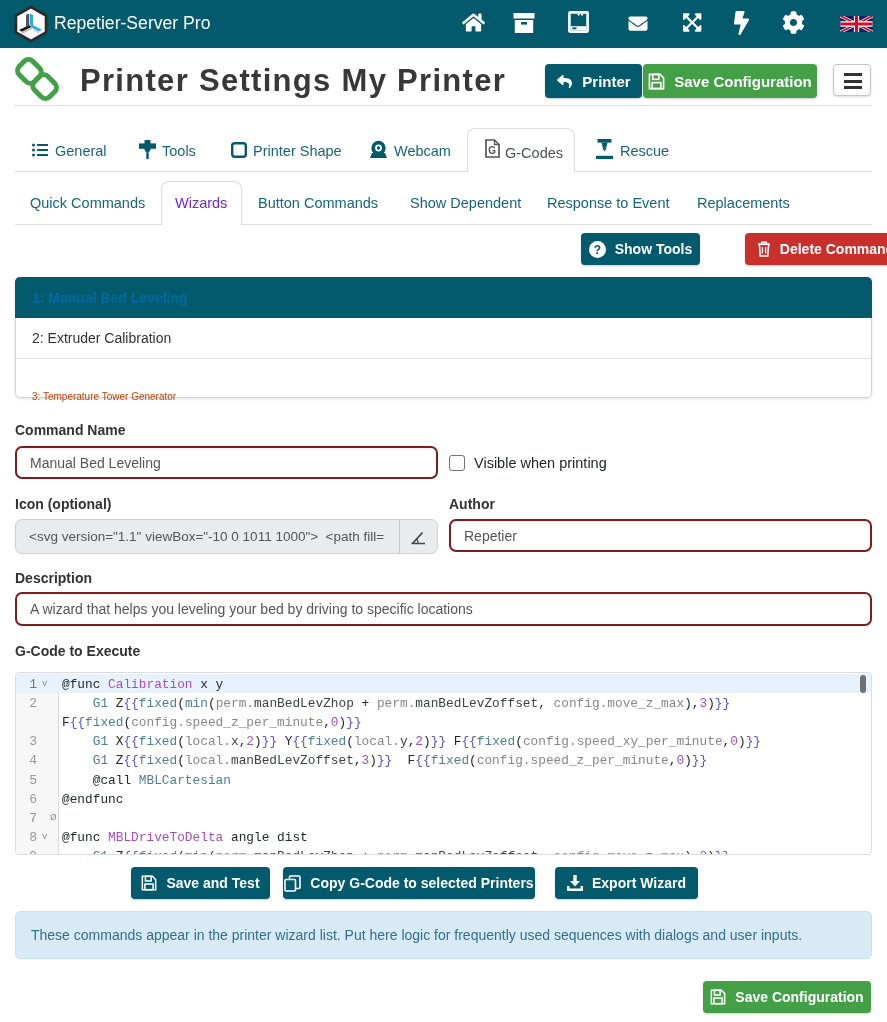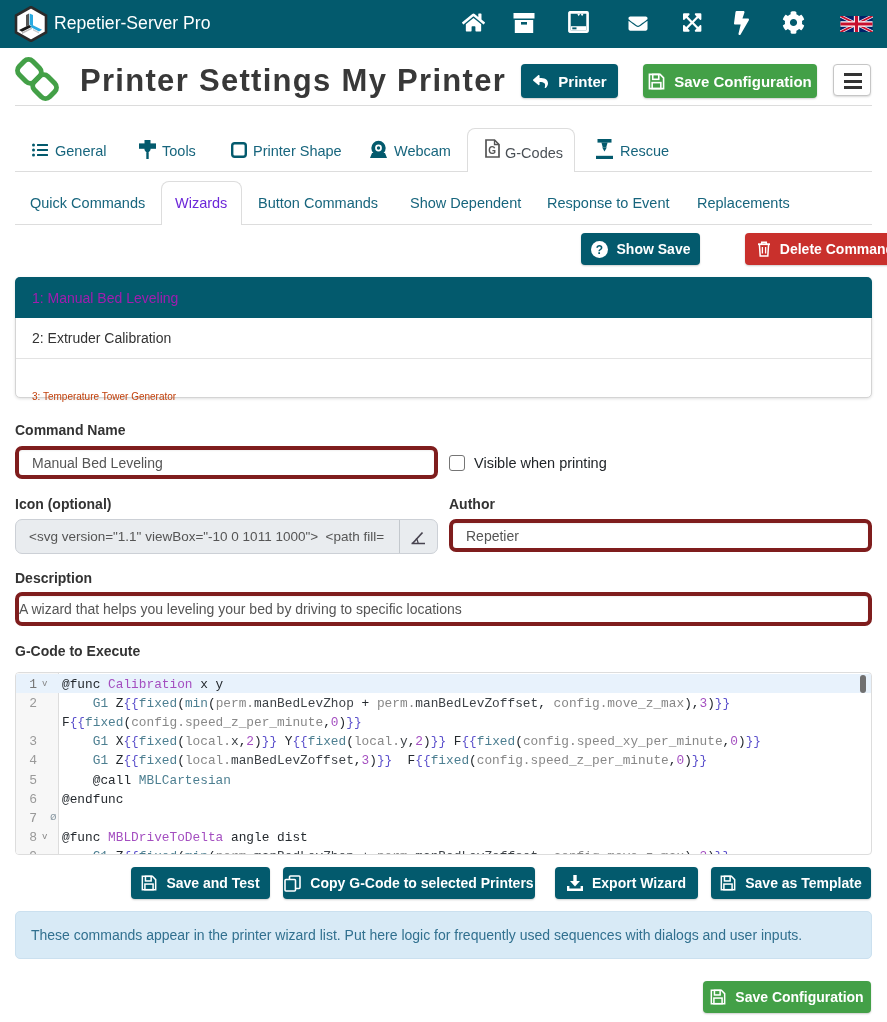--- a/index.html
+++ b/index.html
@@ -4,21 +4,21 @@
 <style>
   html,body{margin:0;padding:0}
   *{box-sizing:border-box}
   #page{position:relative;width:887px;height:1022px;background:#fff;overflow:hidden;
         font-family:"Liberation Sans",sans-serif;}
   .abs{position:absolute}
   .btn{position:absolute;display:flex;align-items:center;justify-content:center;gap:9px;
        border-radius:4px;background:#035a6d;color:#fff;font-size:14px;font-weight:700;
        box-shadow:0 1px 2px rgba(0,0,0,.2)}
   .lbl{position:absolute;font-size:14px;font-weight:700;color:#333}
-  .inp{position:absolute;border:4px solid #7f1d1d;border-radius:7px;background:#fff;
+  .inp{position:absolute;border:2px solid #7f1d1d;border-radius:7px;background:#fff;
        display:flex;align-items:center;font-size:14px;color:#555;
        box-shadow:inset 0 1px 2px rgba(0,0,0,.06)}
   .tabtxt{position:absolute;font-size:14.5px;color:#17657d;white-space:nowrap}
   .cm{font-family:"Liberation Mono",monospace;font-size:13px;white-space:pre}
   .row{position:absolute;left:46px;line-height:19.2px;height:19.2px;font-size:12.8px}
   .num{position:absolute;left:0;width:21px;text-align:right;line-height:19.2px}
   .k{color:#24292e}.pu{color:#a44fc0}.br{color:#5b50cc}.fn{color:#4d7f91}.gy{color:#888}.dk{color:#3d4247}
 </style>
 </head>
 <body>
@@ -71,21 +71,21 @@
     <path d="M30,0 V30 M0,15 H60" stroke="#C8102E" stroke-width="6"></path>
   </svg>
 
   <svg class="abs" style="left:13px;top:55px" width="48" height="48" viewBox="0 0 48 48">
     <g transform="rotate(45 24 24)">
       <rect x="2.5" y="14.5" width="21.5" height="19" rx="6" fill="none" stroke="#43a047" stroke-width="5"></rect>
       <rect x="24" y="14.5" width="21.5" height="19" rx="6" fill="none" stroke="#43a047" stroke-width="5"></rect>
     </g>
   </svg>
   <div class="abs" style="left:80px;top:63px;font-size:31px;font-weight:700;color:#383838;letter-spacing:1.3px">Printer Settings My Printer</div>
-  <div class="btn" style="left:521px;top:64px;width:97px;height:34px;font-size:15px">
+  <div class="btn" style="left:545px;top:64px;width:97px;height:34px;font-size:15px">
     <svg width="17" height="15" viewBox="0 0 512 512" fill="#fff">
         <path d="M8.309 189.836L184.313 37.851C199.719 24.546 224 35.347 224 56.015v80.053c160.629 1.839 288 34.032 288 186.258 0 61.441-39.581 122.309-83.333 154.132-13.653 9.931-33.111-2.533-28.077-18.631 45.344-145.012-21.507-183.51-176.59-185.742V360c0 20.7-24.3 31.453-39.687 18.164l-176.004-152c-11.071-9.562-11.086-26.753 0-36.328z"></path>
       </svg>
     <span>Printer</span>
   </div>
   <div class="btn" style="left:643px;top:64px;width:174px;height:34px;background:#43a047;font-size:15px">
     <svg width="17" height="17" viewBox="0 0 18 18" fill="none" stroke="#fff" stroke-width="1.7">
       <path d="M1.5 1.5 H12.8 L16.5 5.2 V16.5 H1.5 Z"></path>
         <rect x="5" y="1.5" width="6.4" height="5.2"></rect>
         <rect x="4.4" y="10.2" width="9.2" height="6.3"></rect>
@@ -144,35 +144,35 @@
   <div class="tabtxt" style="left:258px;top:195px">Button Commands</div>
   <div class="tabtxt" style="left:410px;top:195px">Show Dependent</div>
   <div class="tabtxt" style="left:547px;top:195px">Response to Event</div>
   <div class="tabtxt" style="left:697px;top:195px">Replacements</div>
 
   <div class="btn" style="left:581px;top:233px;width:119px;height:32px">
     <svg width="17" height="17" viewBox="0 0 17 17">
         <circle cx="8.5" cy="8.5" r="8.5" fill="#fff"></circle>
         <text x="8.5" y="12.8" text-anchor="middle" font-family="Liberation Sans" font-size="12" font-weight="bold" fill="#035a6d">?</text>
       </svg>
-    <span>Show Save</span>
+    <span>Show Tools</span>
   </div>
   <div class="btn" style="left:745px;top:233px;width:161px;height:32px;background:#c9302c">
     <svg width="14" height="16" viewBox="0 0 14 16" fill="none" stroke="#fff" stroke-width="1.5">
       <path d="M1 3.2 H13" stroke-width="1.8"></path>
       <path d="M4.7 3 V1.2 H9.3 V3"></path>
       <path d="M2.4 3.4 L3.2 15 H10.8 L11.6 3.4"></path>
       <path d="M5.4 6 V12.5 M8.6 6 V12.5" stroke-width="1.3"></path>
     </svg>
     <span>Delete Command</span>
   </div>
 
   <div class="abs" style="left:15px;top:277px;width:857px;height:121px;border:1px solid #d4d4d4;border-radius:5px;box-shadow:0 1px 3px rgba(0,0,0,.12);background:#fff"></div>
   <div class="abs" style="left:15px;top:277px;width:857px;height:41px;background:#035a6d;border-radius:5px 5px 0 0"></div>
-  <div class="abs" style="left:32px;top:290px;font-size:14px;font-weight:400;color:#a21caf">1: Manual Bed Leveling</div>
+  <div class="abs" style="left:32px;top:290px;font-size:14px;font-weight:700;color:#0369a1">1: Manual Bed Leveling</div>
   <div class="abs" style="left:32px;top:330px;font-size:14px;color:#333">2: Extruder Calibration</div>
   <div class="abs" style="left:16px;top:358px;width:855px;height:1px;background:#e3e3e3"></div>
   <div class="abs" style="left:32px;top:391px;font-size:10px;color:#c2410c">3: Temperature Tower Generator</div>
 
   <div class="lbl" style="left:15px;top:422px">Command Name</div>
   <div class="inp" style="left:15px;top:446px;width:423px;height:33px;padding-left:13px">Manual Bed Leveling</div>
   <div class="abs" style="left:449px;top:455px;width:16px;height:16px;border:1.6px solid #757575;border-radius:3px;background:#fff"></div>
   <div class="abs" style="left:474px;top:455px;font-size:14.5px;color:#212529">Visible when printing</div>
 
   <div class="lbl" style="left:15px;top:496px">Icon (optional)</div>
@@ -182,21 +182,21 @@
     <svg style="position:absolute;right:10px;top:9px" width="17" height="17" viewBox="0 0 17 17" fill="none" stroke="#47434f" stroke-width="1.7">
       <path d="M1.5 14.5 H15"></path>
         <path d="M2.5 14.5 L12.5 3.5"></path>
         <path d="M8.2 14.5 A7.3 7.3 0 0 0 6.1 9.6" stroke-width="1.4"></path>
     </svg>
   </div>
   <div class="lbl" style="left:449px;top:496px">Author</div>
   <div class="inp" style="left:449px;top:519px;width:423px;height:33px;padding-left:13px">Repetier</div>
 
   <div class="lbl" style="left:15px;top:570px">Description</div>
-  <div class="inp" style="left:15px;top:592px;width:857px;height:34px;">A wizard that helps you leveling your bed by driving to specific locations</div>
+  <div class="inp" style="left:15px;top:592px;width:857px;height:34px;padding-left:13px">A wizard that helps you leveling your bed by driving to specific locations</div>
 
   <div class="lbl" style="left:15px;top:643px">G-Code to Execute</div>
 
   <div class="abs" style="left:15px;top:672px;width:857px;height:183px;border:1px solid #ddd;border-radius:4px;background:#fff;overflow:hidden">
     <div style="position:absolute;left:0;top:0;width:43px;height:183px;background:#f7f7f7;border-right:1px solid #ddd"></div>
     <div style="position:absolute;left:0;top:1px;width:855px;height:19px;background:#e8f2fc"></div>
     <div class="cm num" style="top:1.5px;color:#777">1</div>
     <div class="cm num" style="top:20.7px;color:#999">2</div>
     <div class="cm num" style="top:59.099999999999994px;color:#999">3</div>
     <div class="cm num" style="top:78.3px;color:#999">4</div>
@@ -236,28 +236,20 @@
     <span>Copy G-Code to selected Printers</span>
   </div>
   <div class="btn" style="left:555px;top:867px;width:143px;height:32px">
     <svg width="16" height="16" viewBox="0 0 16 16" fill="#fff">
         <rect x="6.3" y="0" width="3.4" height="7"></rect>
         <polygon points="3,6 13,6 8,11.5"></polygon>
         <path d="M0 11 V16 H16 V11 H13.6 V13.6 H2.4 V11 Z"></path>
       </svg>
     <span>Export Wizard</span>
   </div>
-  <div class="btn" style="left:711px;top:867px;width:160px;height:32px">
-    <svg width="16" height="16" viewBox="0 0 18 18" fill="none" stroke="#fff" stroke-width="1.7">
-        <path d="M1.5 1.5 H12.8 L16.5 5.2 V16.5 H1.5 Z"></path>
-        <rect x="5" y="1.5" width="6.4" height="5.2"></rect>
-        <rect x="4.4" y="10.2" width="9.2" height="6.3"></rect>
-      </svg>
-    <span>Save as Template</span>
-  </div>
 
   <div class="abs" style="left:15px;top:911px;width:857px;height:48px;background:#d8eaf6;border:1px solid #cbe0ef;border-radius:5px"></div>
   <div class="abs" style="left:31px;top:927px;font-size:14px;color:#31708f">These commands appear in the printer wizard list. Put here logic for frequently used sequences with dialogs and user inputs.</div>
 
   <div class="btn" style="left:703px;top:981px;width:168px;height:32px;background:#43a047">
     <svg width="16" height="16" viewBox="0 0 18 18" fill="none" stroke="#fff" stroke-width="1.7">
         <path d="M1.5 1.5 H12.8 L16.5 5.2 V16.5 H1.5 Z"></path>
         <rect x="5" y="1.5" width="6.4" height="5.2"></rect>
         <rect x="4.4" y="10.2" width="9.2" height="6.3"></rect>
       </svg>

